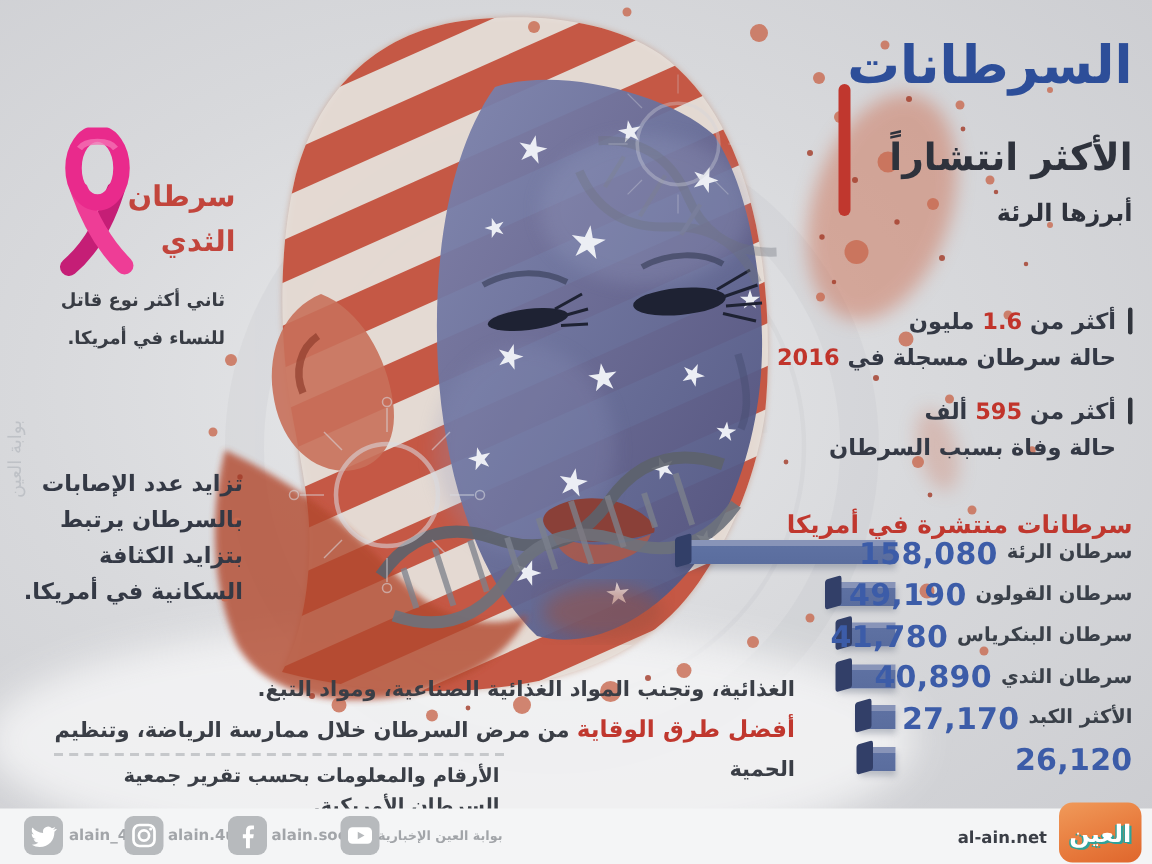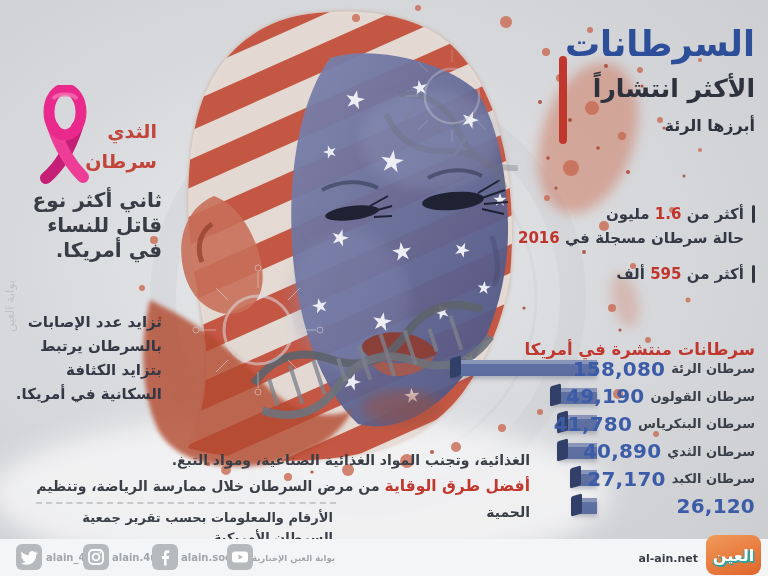--- a/index.html
+++ b/index.html
@@ -5,21 +5,21 @@
   html,body{margin:0;padding:0;background:#9aa0a6;}
   .stage{
     position:relative;width:768px;height:576px;overflow:hidden;
     font-family:"DejaVu Sans",sans-serif;
     background:radial-gradient(ellipse at 42% 45%, #e8e9eb 0%, #d8d9dc 48%, #cbccd0 100%);
   }
   .art{position:absolute;inset:0;z-index:0;}
   
   .title-block{position:absolute;top:22px;right:13px;z-index:3;text-align:right;direction:rtl;}
   .t1{font-size:35px;font-weight:bold;color:#2d4e99;line-height:44px;}
-  .t2{font-size:25px;font-weight:bold;color:#2e323c;line-height:38px;margin-top:4px;}
+  .t2{font-size:25px;font-weight:bold;color:#2e323c;line-height:38px;margin-top:20px;}
   .t3{font-size:29px;font-weight:bold;color:#2e323c;line-height:42px;}
   .t3 .red3{color:#c0372e;}
   .subtitle{font-size:16px;font-weight:bold;color:#2e323c;margin-top:8px;}
   .accent-bar{position:absolute;right:201px;top:56px;width:8px;height:88px;border-radius:4px;background:#c0372e;}
   .stat{position:absolute;right:13px;z-index:3;direction:rtl;text-align:right;
         font-size:15px;font-weight:bold;color:#343945;line-height:24px;padding-right:11px;}
   .stat .pipe{position:absolute;right:0;top:3px;width:3.5px;height:18px;border-radius:2px;background:#31353d;}
   .stat .red{color:#c1342b;}
   .s1{top:202px;} .s2{top:262px;}
   
@@ -35,21 +35,21 @@
   .bar{position:absolute;right:158px;top:5px;height:16px;
        background:linear-gradient(180deg,#8894b8 0%,#8894b8 24%,#5e71a2 24%,#5a6d9e 100%);
        box-shadow:0 3px 4px rgba(40,50,80,.25);}
   .bar::before{content:"";position:absolute;left:-2px;top:-3px;bottom:-1px;width:11px;
        background:#323f68;transform:skewY(-16deg);border-radius:2px;}
   
   .ribbon{position:absolute;left:33px;top:85px;z-index:3;}
   .bc-title{position:absolute;left:0;top:116px;width:157px;z-index:3;direction:rtl;text-align:left;
             font-size:19px;font-weight:bold;color:#c2453c;line-height:30px;}
   .bc-body{position:absolute;left:0;top:188px;width:150px;z-index:3;direction:rtl;text-align:left;
-           font-size:20px;font-weight:bold;color:#383c44;line-height:25px;margin-left:12px;}
+           font-size:12px;font-weight:bold;color:#383c44;line-height:25px;}
   .density{position:absolute;left:2px;top:310px;width:160px;z-index:3;direction:rtl;text-align:left;
            font-size:15px;font-weight:bold;color:#343945;line-height:24px;}
   .bc-title,.bc-body,.density{text-align:right;}
   
   .prev{position:absolute;left:30px;top:447px;width:500px;z-index:3;direction:rtl;text-align:right;
         font-size:14px;font-weight:bold;color:#3a3e46;line-height:26px;}
   .plead{color:#c0372e;font-size:15.5px;}
   .dashline{position:absolute;left:36px;top:502px;width:300px;border-top:2px dashed #c6c8cb;z-index:3;}
   .source{position:absolute;left:30px;top:508px;width:303px;z-index:3;direction:rtl;text-align:right;
           font-size:13px;font-weight:bold;color:#3a3e46;line-height:20px;}
@@ -294,20 +294,21 @@
   <div class="accent-bar"></div>
 
   <div class="stat s1">
     <span class="pipe"></span>
     <div><span>أكثر من </span><span class="red">1.6</span><span> مليون</span></div>
     <div><span>حالة سرطان مسجلة في </span><span class="red">2016</span></div>
   </div>
   <div class="stat s2">
     <span class="pipe"></span>
     <div><span>أكثر من </span><span class="red">595</span><span> ألف</span></div>
+    <div><span>حالة وفاة بسبب السرطان</span></div>
   </div>
 
   <div class="chart-title">سرطانات منتشرة في أمريكا</div>
   <div class="chart">
     <div class="crow">
       <div class="bar" style="width: 145px;"></div>
       <div class="ctext">
           <span class="clabel">سرطان الرئة</span>
           <span class="cnum">158,080</span>
         </div>
@@ -329,41 +330,41 @@
     <div class="crow">
       <div class="bar" style="width: 38px;"></div>
       <div class="ctext">
           <span class="clabel">سرطان الثدي</span>
           <span class="cnum">40,890</span>
         </div>
     </div>
     <div class="crow">
       <div class="bar" style="width: 25px;"></div>
       <div class="ctext">
-          <span class="clabel">سرطان الكبد</span>
+          <span class="clabel">الأكثر الكبد</span>
           <span class="cnum">27,170</span>
         </div>
     </div>
     <div class="crow">
       <div class="bar" style="width: 24px;"></div>
       <div class="ctext">
           <span class="cnum">26,120</span>
         </div>
     </div>
   </div>
 
   <svg class="ribbon" width="64" height="100" viewBox="0 0 64 100">
     <path d="M44,42 C37,64 26,82 13,93" stroke="#c51e76" stroke-width="12" fill="none" stroke-linecap="round"></path>
     <path d="M20,42 C27,62 38,80 50,92" stroke="#ee3d96" stroke-width="12" fill="none" stroke-linecap="round"></path>
     <ellipse cx="32" cy="27" rx="16" ry="23" fill="none" stroke="#e92a8c" stroke-width="11"></ellipse>
     <path d="M20,14 C24,8 40,8 44,14" stroke="#f472b4" stroke-width="4" fill="none" opacity="0.8"></path>
   </svg>
   <div class="bc-title">
+    <div>سرطان</div>
     <div>الثدي</div>
-    <div>سرطان</div>
   </div>
   <div class="bc-body" dir="rtl">ثاني أكثر نوع قاتل للنساء في أمريكا.</div>
 
   <div class="density" dir="rtl">تزايد عدد الإصابات بالسرطان يرتبط بتزايد الكثافة السكانية في أمريكا.</div>
 
   <div class="prev">
     <div>الغذائية، وتجنب المواد الغذائية الصناعية، ومواد التبغ.</div>
     <div><span class="plead">أفضل طرق الوقاية</span><span> من مرض السرطان خلال ممارسة الرياضة، وتنظيم الحمية</span></div>
   </div>
   <div class="dashline"></div>

